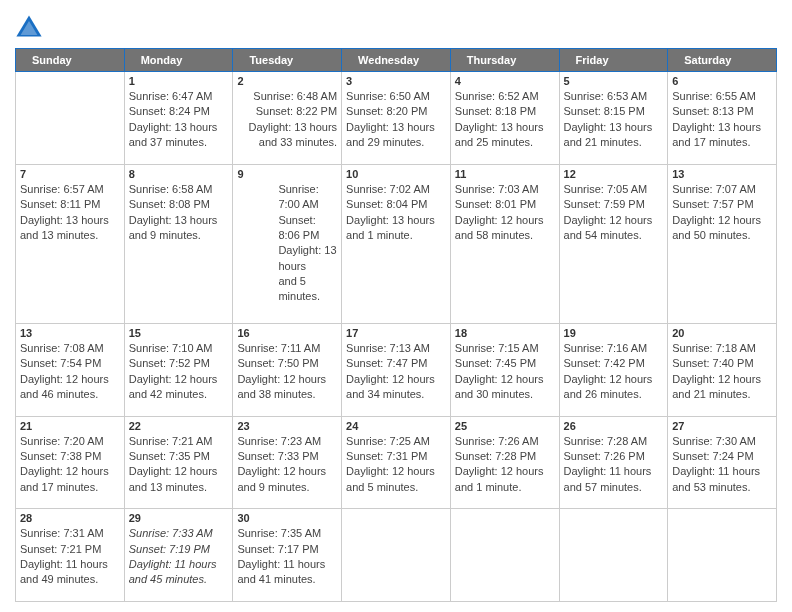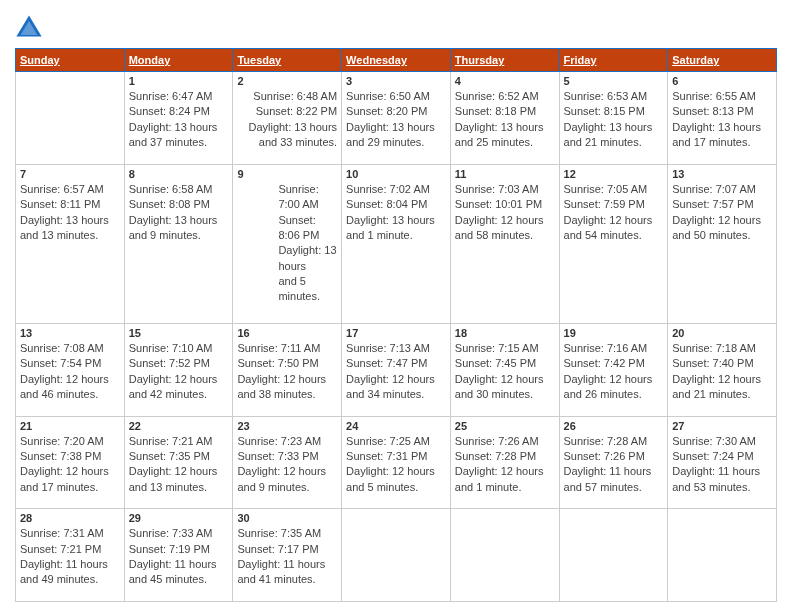--- a/index.html
+++ b/index.html
@@ -61,28 +61,27 @@
       color: #555;
     }
     .calendar {
       flex: 1;
       border: 1px solid #ccc;
       border-collapse: collapse;
       width: 100%;
       table-layout: fixed;
     }
     .calendar th {
-      background: #c2410c;
+      background: #737373;
       color: #fff;
       font-size: 11px;
       font-weight: bold;
-      padding: 5px 4px;
+      padding: 5px 16px;
       text-align: left;
       border: 1px solid #1a6fc4;
-      text-decoration: underline;
     }
     .calendar td {
       border: 1px solid #ccc;
       vertical-align: top;
       padding: 3px 4px;
       font-size: 9.5px;
       color: #333;
       height: 84px;
     }
     .day-num {
@@ -204,21 +203,21 @@
           <td>
             <span class="day-num">10</span>
             <div class="day-info" style="white-space: pre-line;">Sunrise: 7:02 AM
 Sunset: 8:04 PM
 Daylight: 13 hours
 and 1 minute.</div>
           </td>
           <td>
             <span class="day-num">11</span>
             <div class="day-info" style="white-space: pre-line;">Sunrise: 7:03 AM
-Sunset: 10:01 PM
+Sunset: 8:01 PM
 Daylight: 12 hours
 and 58 minutes.</div>
           </td>
           <td>
             <span class="day-num">12</span>
             <div class="day-info" style="white-space: pre-line;">Sunrise: 7:05 AM
 Sunset: 7:59 PM
 Daylight: 12 hours
 and 54 minutes.</div>
           </td>
@@ -335,21 +334,21 @@
         <tr class="last-row">
           <td>
             <span class="day-num">28</span>
             <div class="day-info" style="white-space: pre-line;">Sunrise: 7:31 AM
 Sunset: 7:21 PM
 Daylight: 11 hours
 and 49 minutes.</div>
           </td>
           <td>
             <span class="day-num">29</span>
-            <div class="day-info" style="white-space: pre-line;">Sunrise: 7:33 AM
+            <div class="day-info" style="white-space: pre-line; font-style: italic;">Sunrise: 7:33 AM
 Sunset: 7:19 PM
 Daylight: 11 hours
 and 45 minutes.</div>
           </td>
           <td>
             <span class="day-num">30</span>
             <div class="day-info" style="white-space: pre-line;">Sunrise: 7:35 AM
 Sunset: 7:17 PM
 Daylight: 11 hours
 and 41 minutes.</div>

